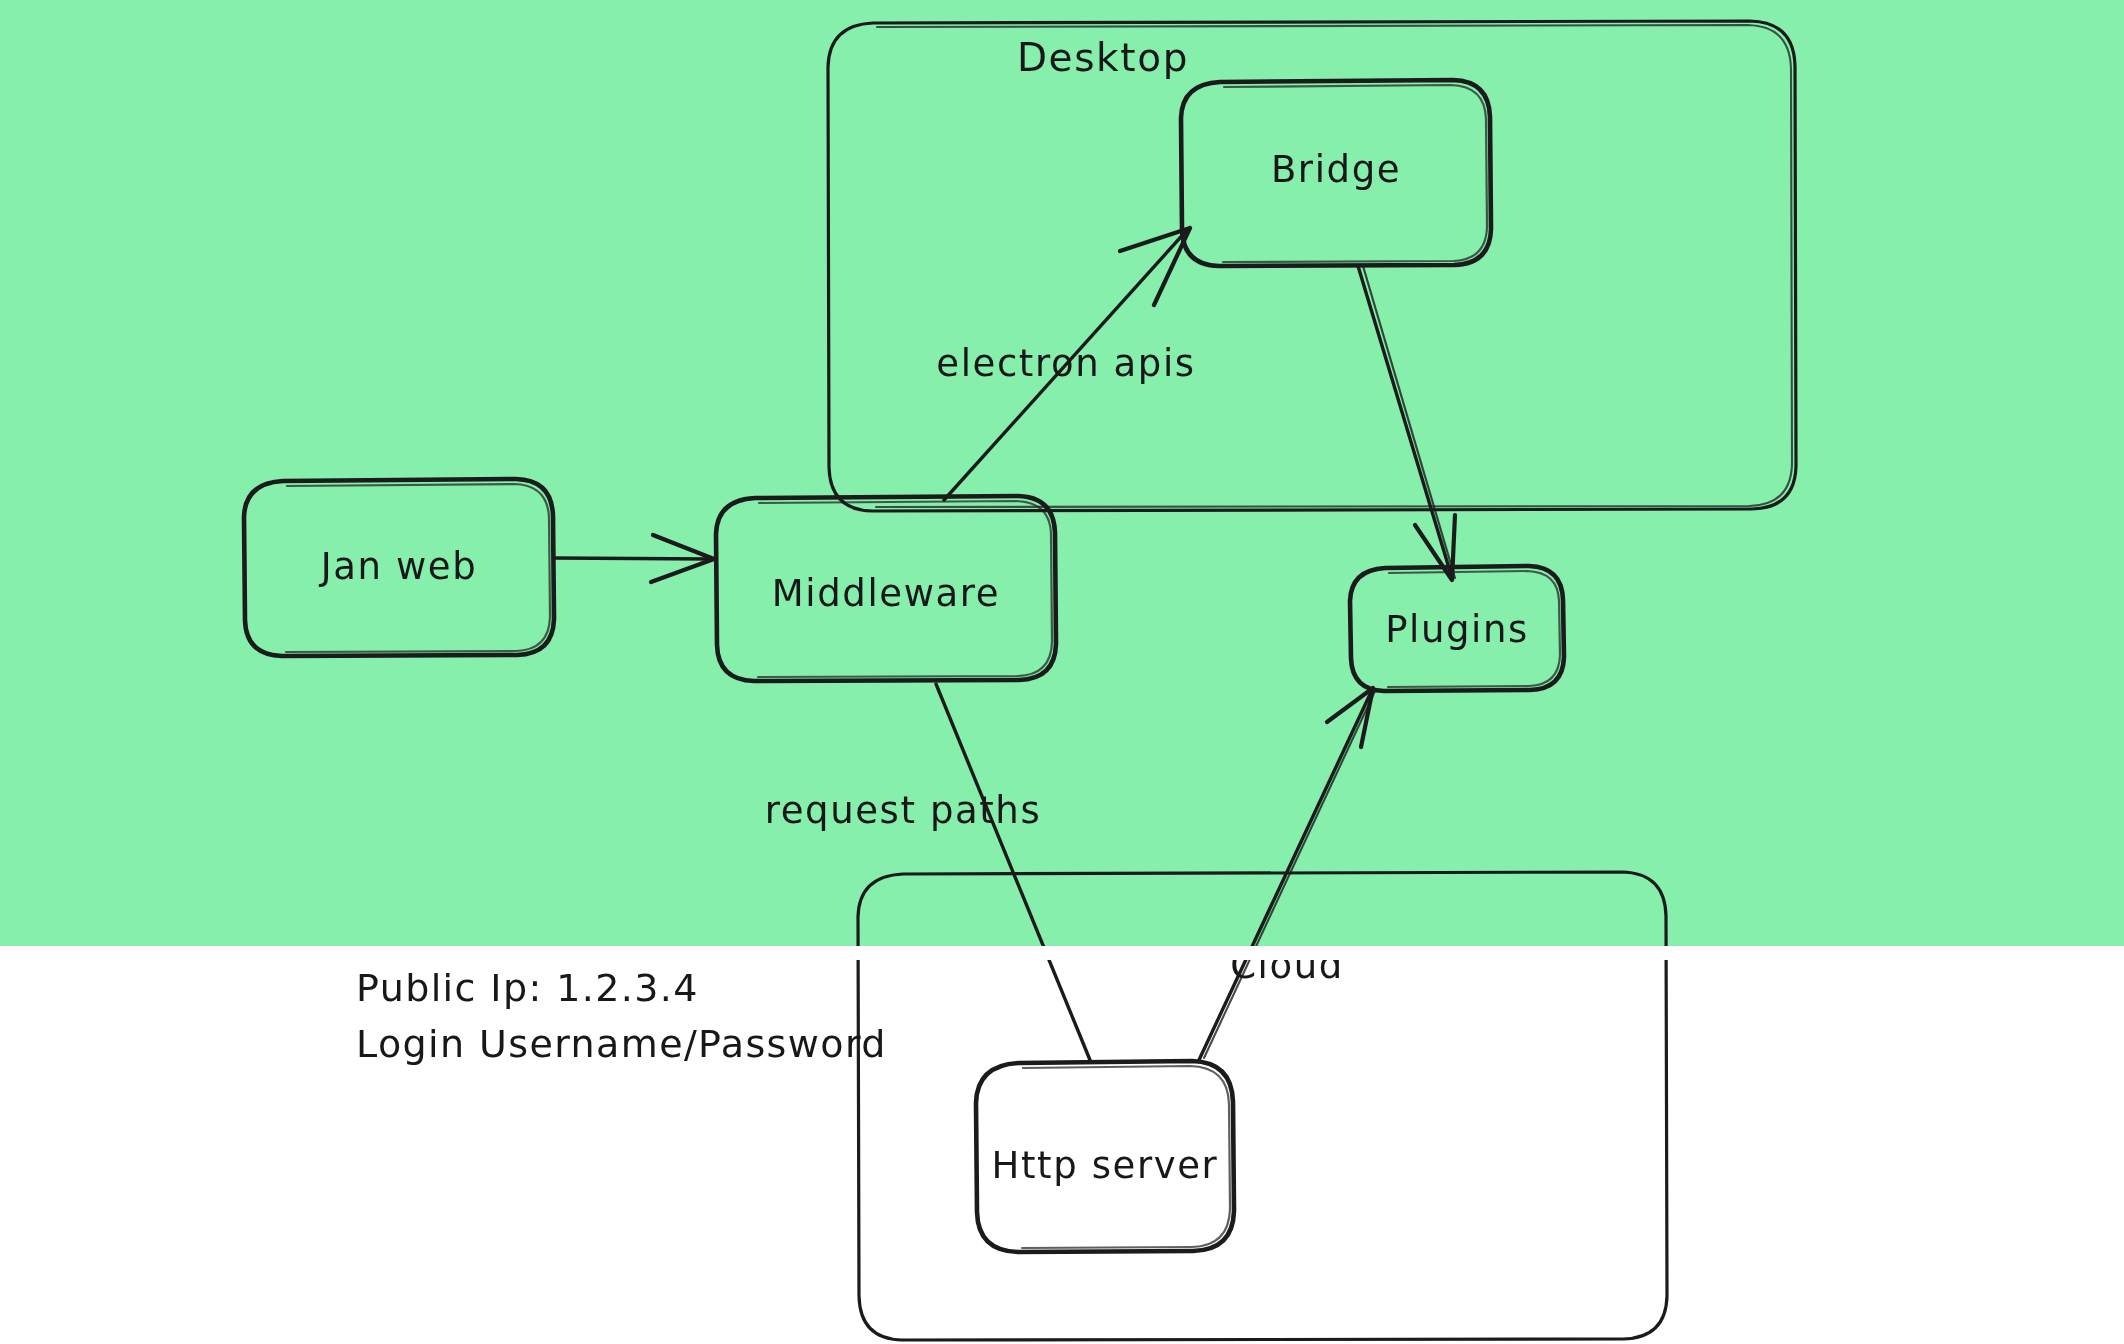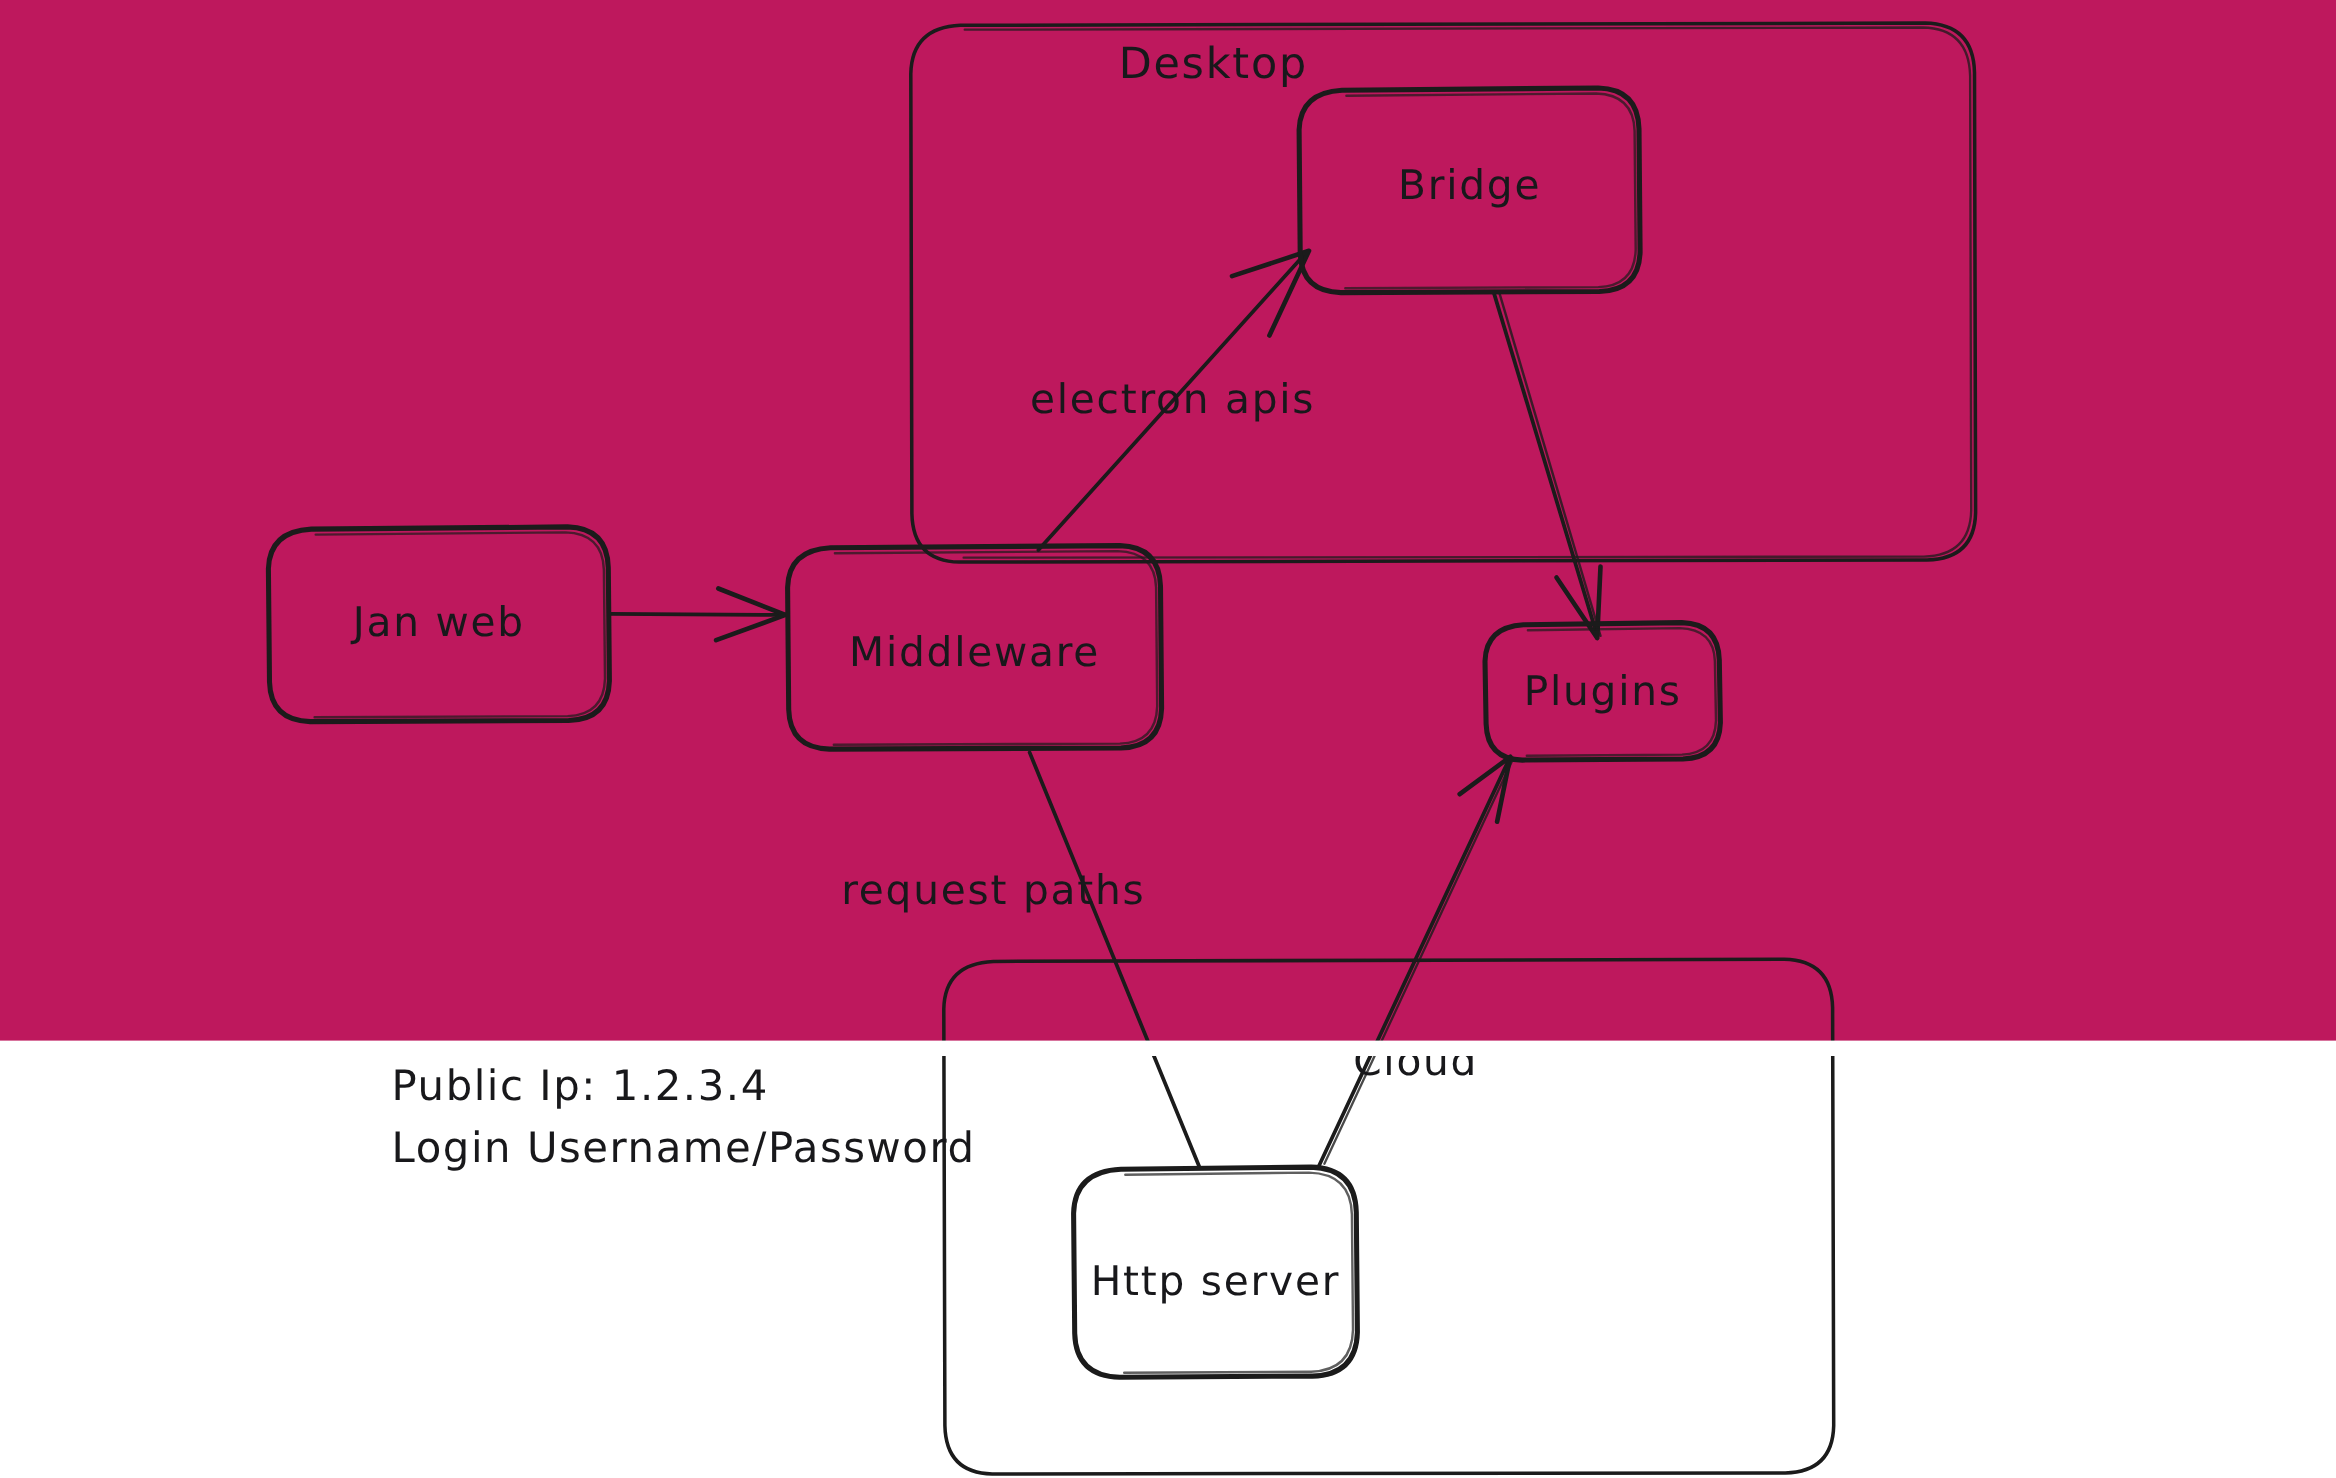--- a/index.html
+++ b/index.html
@@ -10,21 +10,21 @@
   body {
     width: 2124px;
     height: 1344px;
     overflow: hidden;
     font-family: "DejaVu Sans", sans-serif;
   }
   #canvas {
     position: relative;
     width: 2124px;
     height: 960px;
-    background: #be185d;
+    background: #86efac;
   }
   svg#diagram {
     position: absolute;
     top: 0;
     left: 0;
     width: 2124px;
     height: 1344px;
   }
   .sketch-stroke {
     fill: none;

